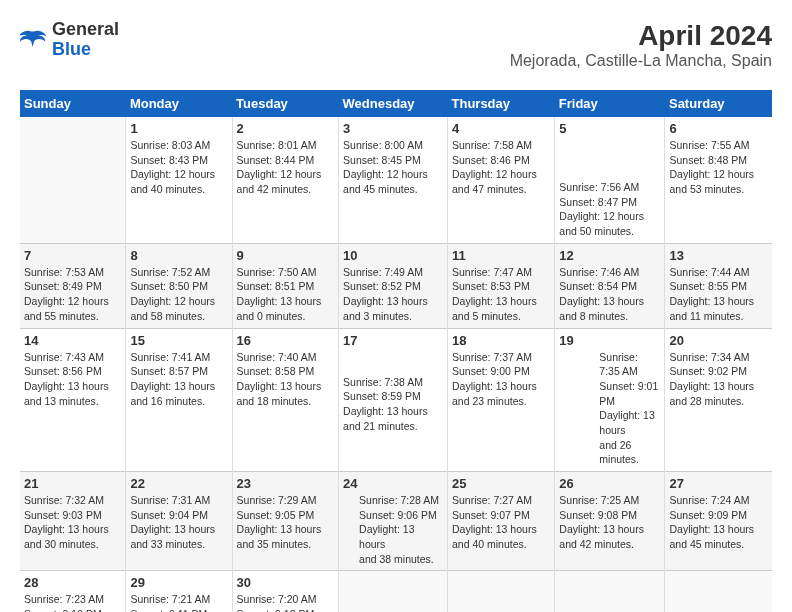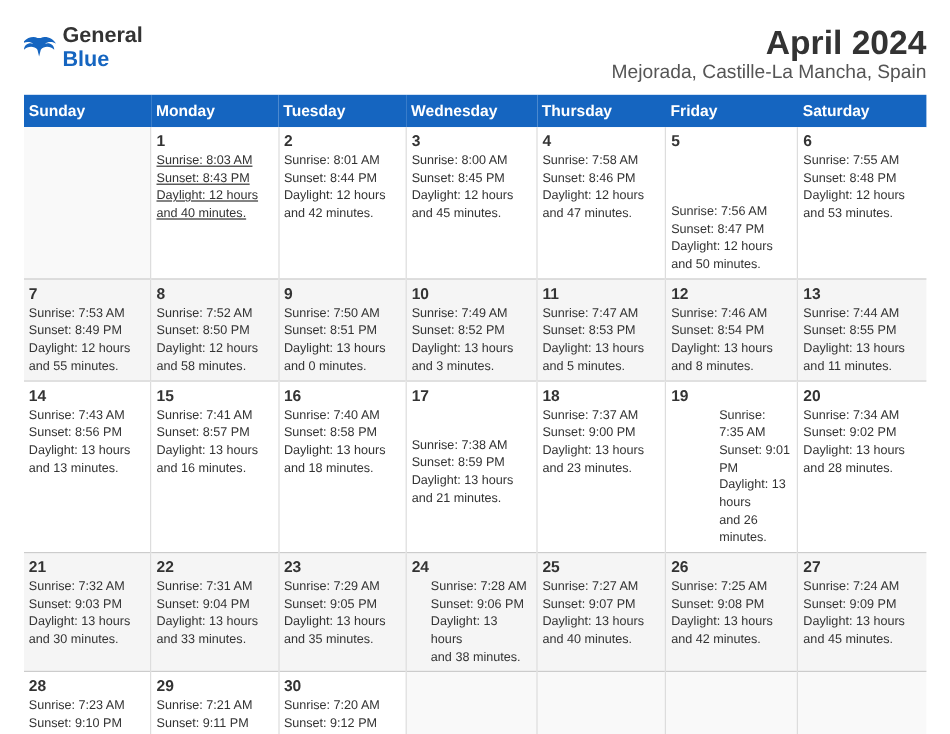--- a/index.html
+++ b/index.html
@@ -7,21 +7,21 @@
       font-family: Arial, sans-serif;
       background: #fff;
       width: 792px;
       min-height: 612px;
       padding: 20px;
     }
     .header-section {
       display: flex;
       justify-content: space-between;
       align-items: flex-start;
-      margin-bottom: 9px;
+      margin-bottom: 20px;
     }
     .logo {
       display: flex;
       align-items: center;
     }
     .logo-text {
       display: flex;
       flex-direction: column;
       line-height: 1.1;
     }
@@ -131,21 +131,21 @@
         <th>Thursday</th>
         <th>Friday</th>
         <th>Saturday</th>
       </tr>
   </thead>
   <tbody id="calendar-body">
   <tr>
         <td class="empty-cell"></td>
         <td>
           <span class="day-number">1</span>
-          <div class="day-info" style="white-space: pre-line; text-decoration: underline;">Sunrise: 8:03 AM
+          <div class="day-info" style="white-space: pre-line;">Sunrise: 8:03 AM
 Sunset: 8:43 PM
 Daylight: 12 hours
 and 40 minutes.</div>
         </td>
         <td>
           <span class="day-number">2</span>
           <div class="day-info" style="white-space: pre-line;">Sunrise: 8:01 AM
 Sunset: 8:44 PM
 Daylight: 12 hours
 and 42 minutes.</div>

